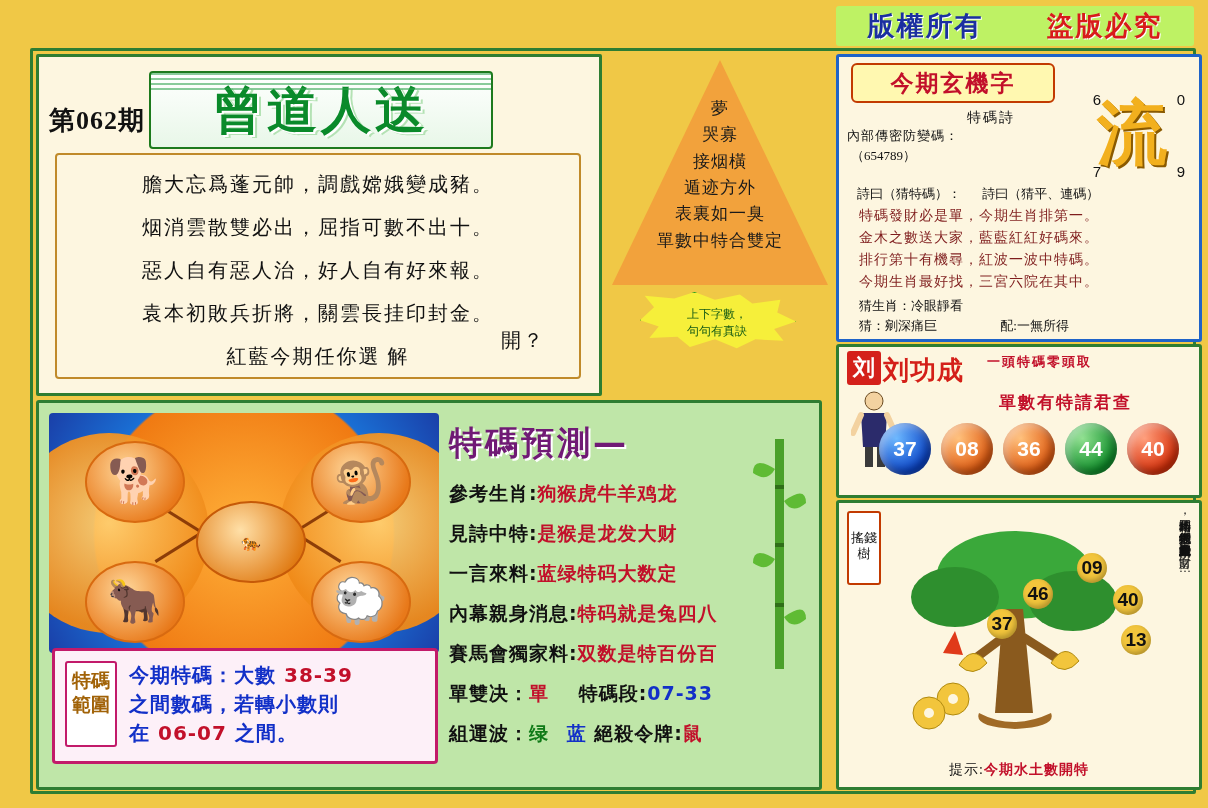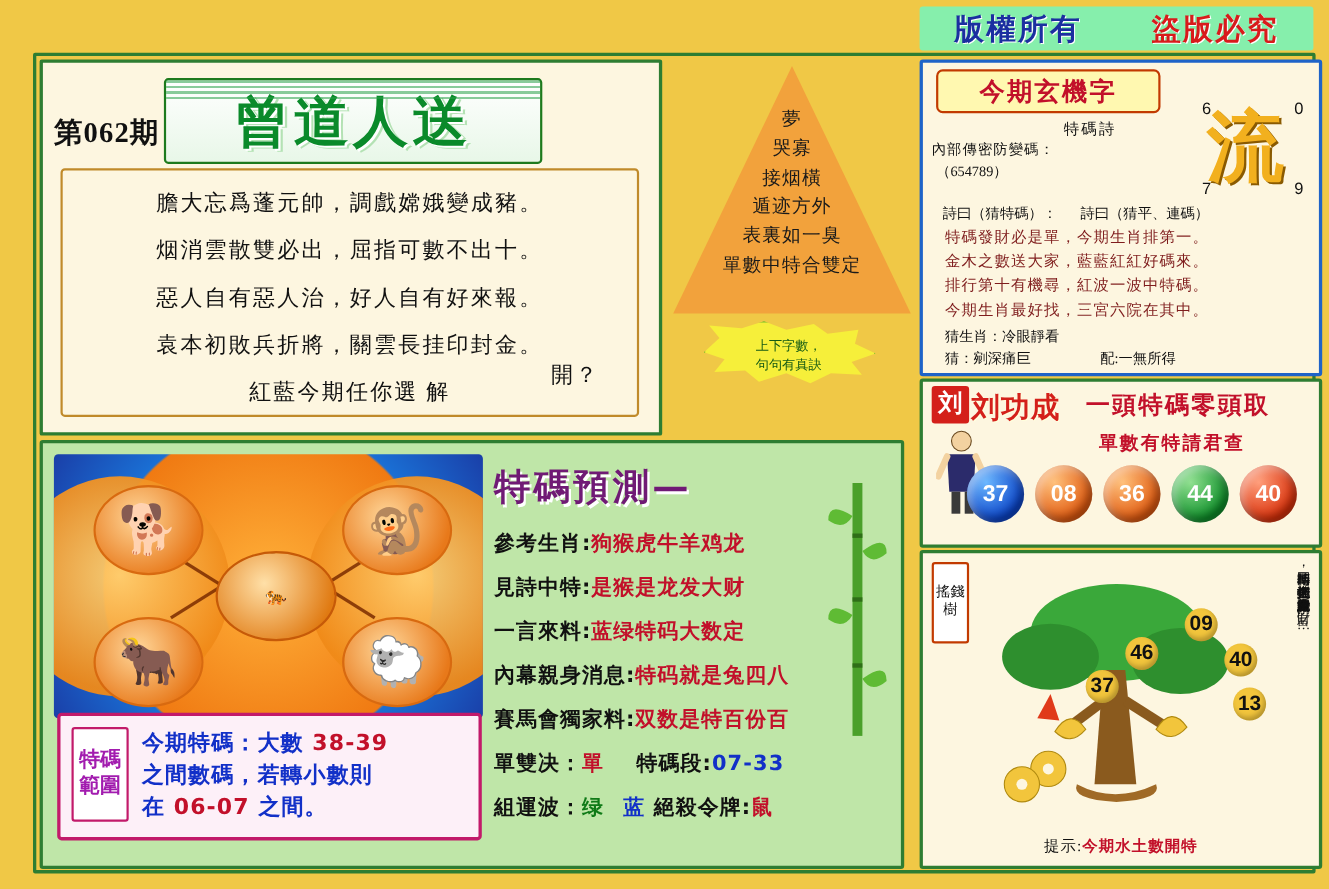--- a/index.html
+++ b/index.html
@@ -11,21 +11,21 @@
     position:relative;
   }
   .page{position:absolute;left:0;top:0;width:1208px;height:808px;}
 
   
   .topstrip{position:absolute;left:0;top:0;width:1208px;height:20px;background:#f0c846;}
   .topstrip .tiny{position:absolute;left:152px;top:-4px;font-size:11px;color:#8a6a20;}
 
   .copyright{
     position:absolute;left:836px;top:6px;width:358px;height:40px;
-    background:#86efac;border-radius:3px;
+    background:#bef264;border-radius:3px;
     display:flex;align-items:center;justify-content:space-around;
     font-family:"DejaVu Sans", sans-serif;
     font-weight:bold;font-size:27px;
   }
   .copyright .c1{color:#1b2fa0;letter-spacing:2px;text-shadow:1px 1px 0 #fff;}
   .copyright .c2{color:#d81b1b;letter-spacing:2px;text-shadow:1px 1px 0 #fff;}
 
   
   .frame{
     position:absolute;left:30px;top:48px;width:1160px;height:740px;
@@ -126,21 +126,21 @@
   .xuanji .pline{position:absolute;left:20px;font-size:14px;color:#7f1d1d;letter-spacing:1px;}
   .xuanji .guess{position:absolute;left:20px;font-size:13px;color:#111;}
 
   
   .balls{
     position:absolute;left:836px;top:344px;width:360px;height:148px;
     background:#fdf6e0;border:3px solid #2e7d32;border-radius:3px;
   }
   .balls .hdr{
     position:absolute;left:148px;top:6px;font-family:"DejaVu Sans",sans-serif;
-    font-weight:bold;font-size:22px;color:#c2102a;letter-spacing:2px;
+    font-weight:bold;font-size:13px;color:#c2102a;letter-spacing:2px;
   }
   .balls .hdr2{
     position:absolute;left:160px;top:44px;font-family:"DejaVu Sans",sans-serif;
     font-weight:bold;font-size:17px;color:#c2102a;letter-spacing:2px;
   }
   .balls .brand{
     position:absolute;left:10px;top:6px;font-family:"DejaVu Sans",sans-serif;
     font-weight:bold;font-size:26px;color:#d4201a;letter-spacing:1px;
     text-shadow:1px 1px 0 #ffd;
   }
@@ -245,22 +245,22 @@
   }
 
   
   .rangebox{
     position:absolute;left:52px;top:648px;width:380px;height:110px;
     background:#fdf0f8;border:3px solid #c21a6a;border-radius:4px;
   }
   .rangebox .tag{
     position:absolute;left:10px;top:10px;width:52px;height:86px;
     background:#fff;border:2px solid #c21a6a;border-radius:3px;
-    color:#a21caf;font-family:"DejaVu Sans",sans-serif;font-weight:bold;
-    font-size:19px;text-align:center;line-height:1.25;padding-top:16px;box-sizing:border-box;
+    color:#a16207;font-family:"DejaVu Sans",sans-serif;font-weight:bold;
+    font-size:19px;text-align:center;line-height:1.25;padding-top:6px;box-sizing:border-box;
   }
   .rangebox .txt{
     position:absolute;left:74px;top:10px;width:296px;
     font-family:"DejaVu Sans",sans-serif;font-weight:bold;font-size:20px;
     color:#1230c8;line-height:1.45;letter-spacing:1px;
   }
   .rangebox .txt .num{color:#c2102a;}
 </style>
 </head>
 <body>

